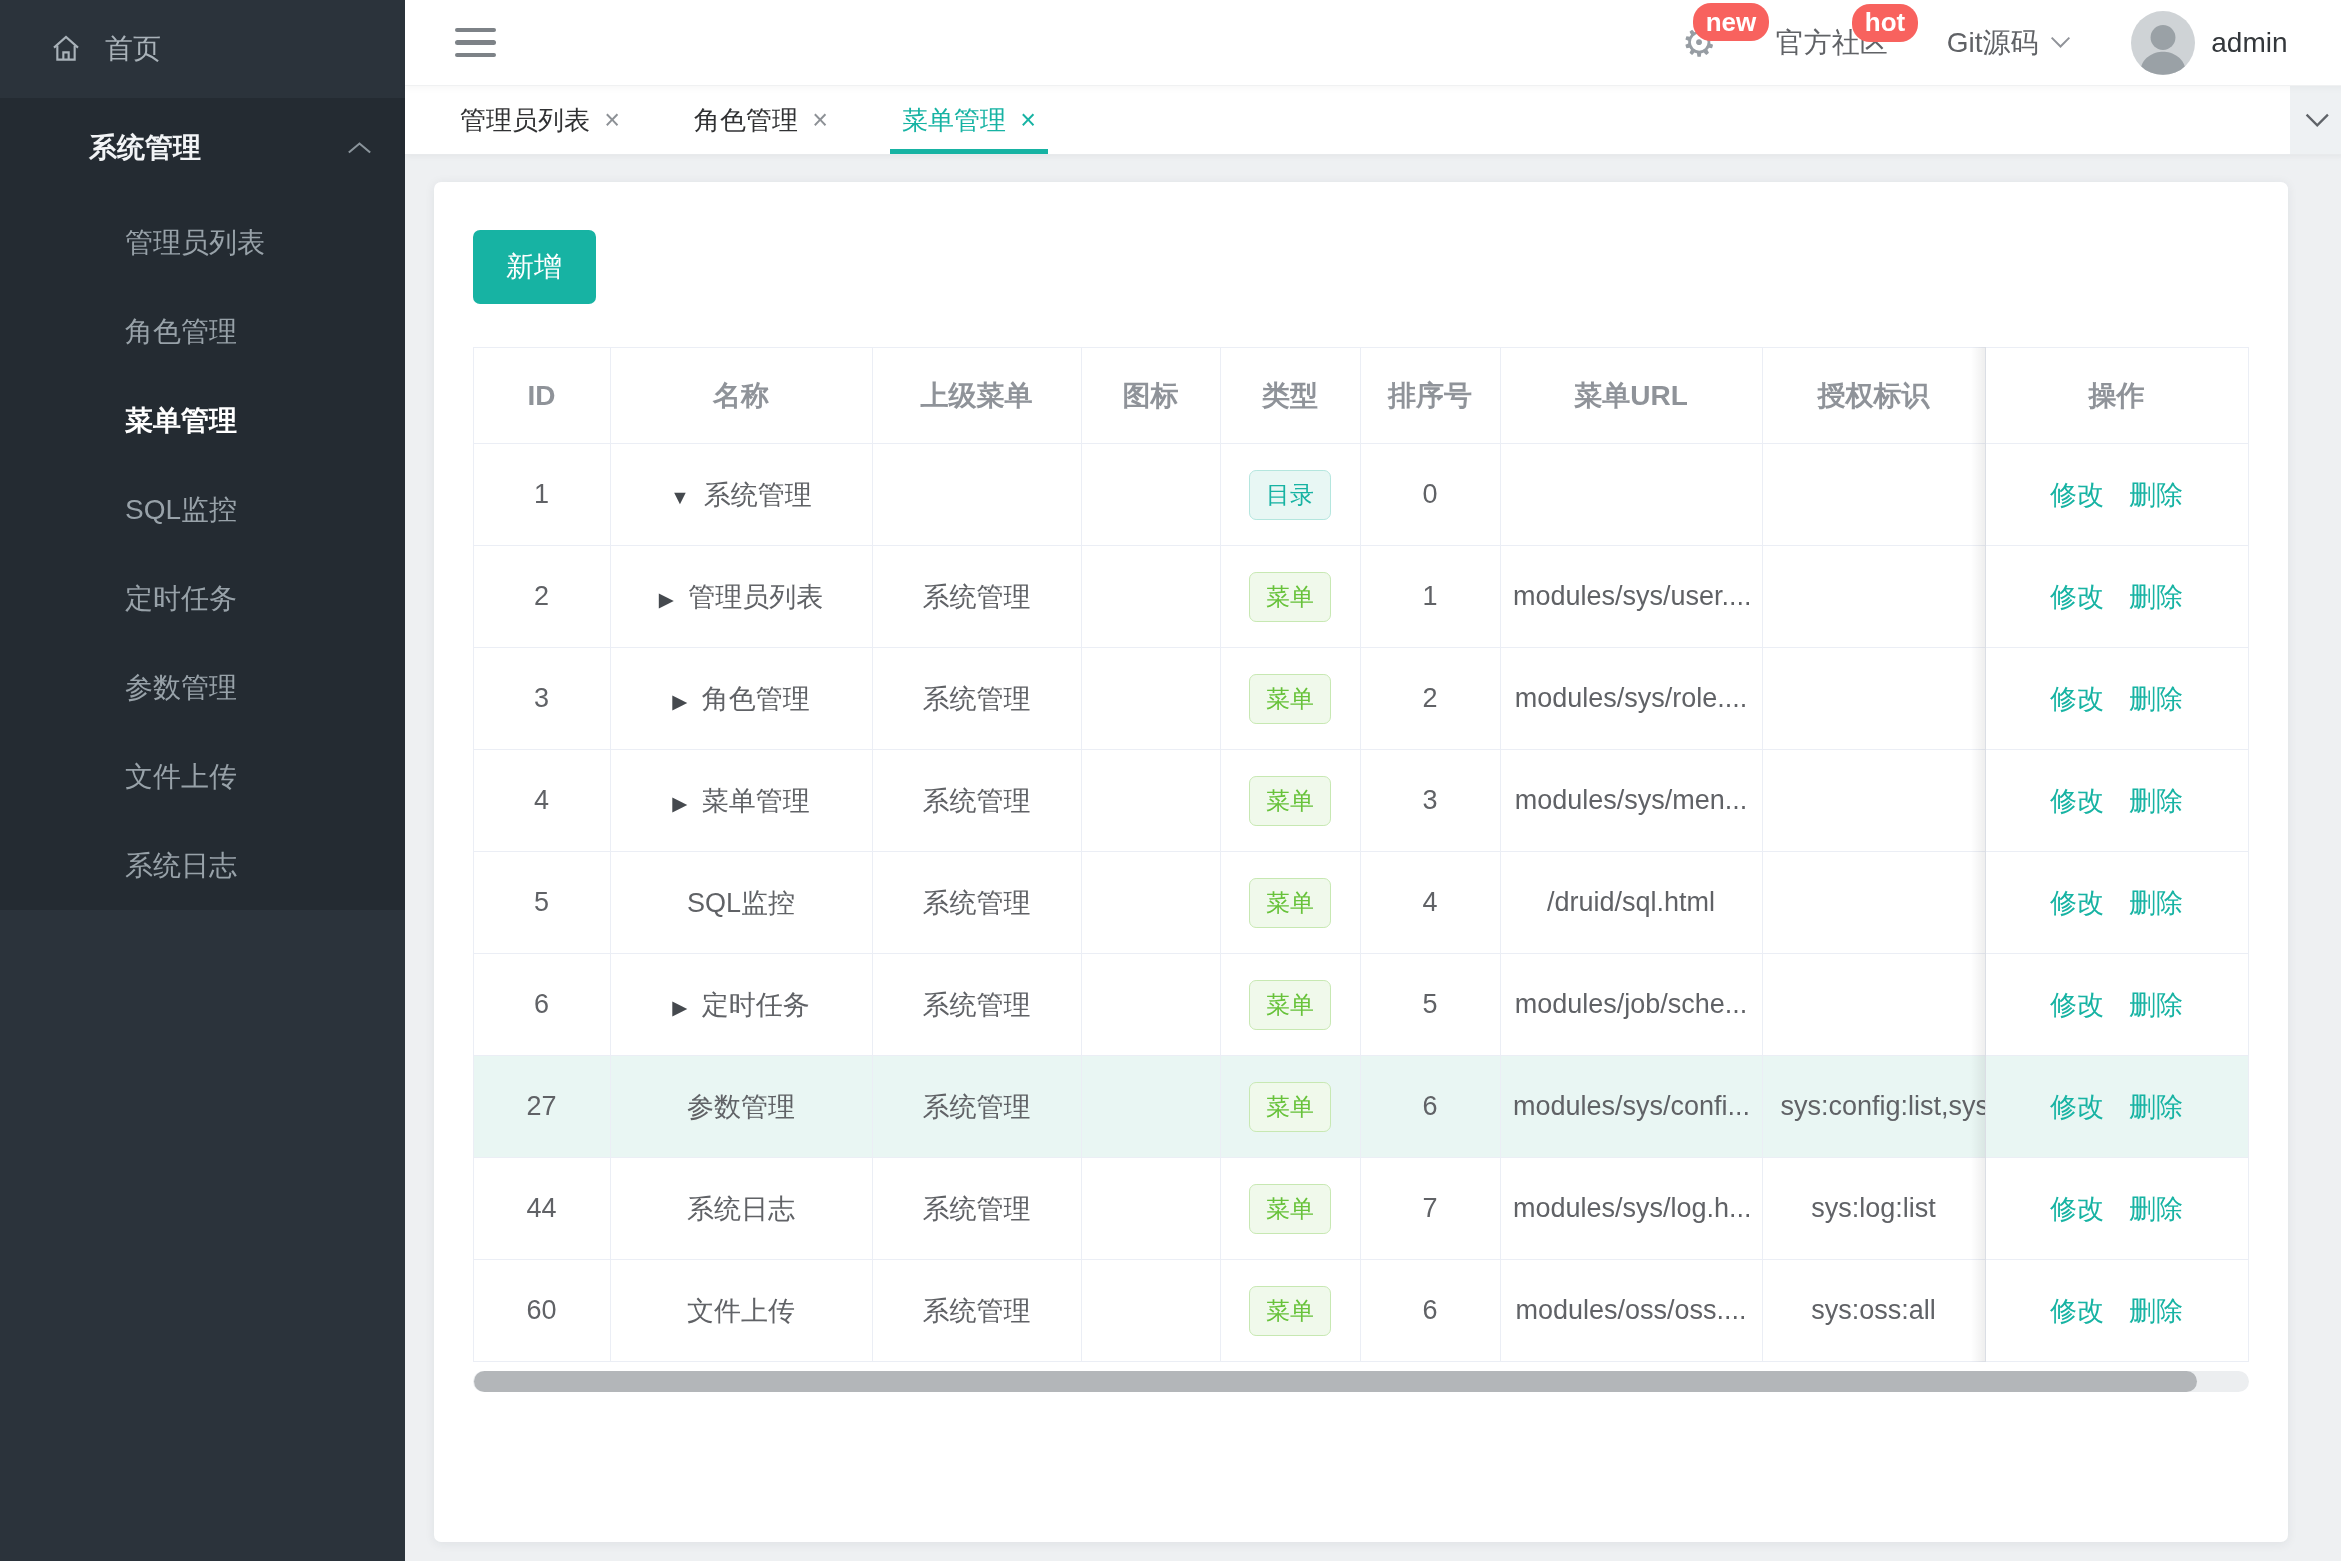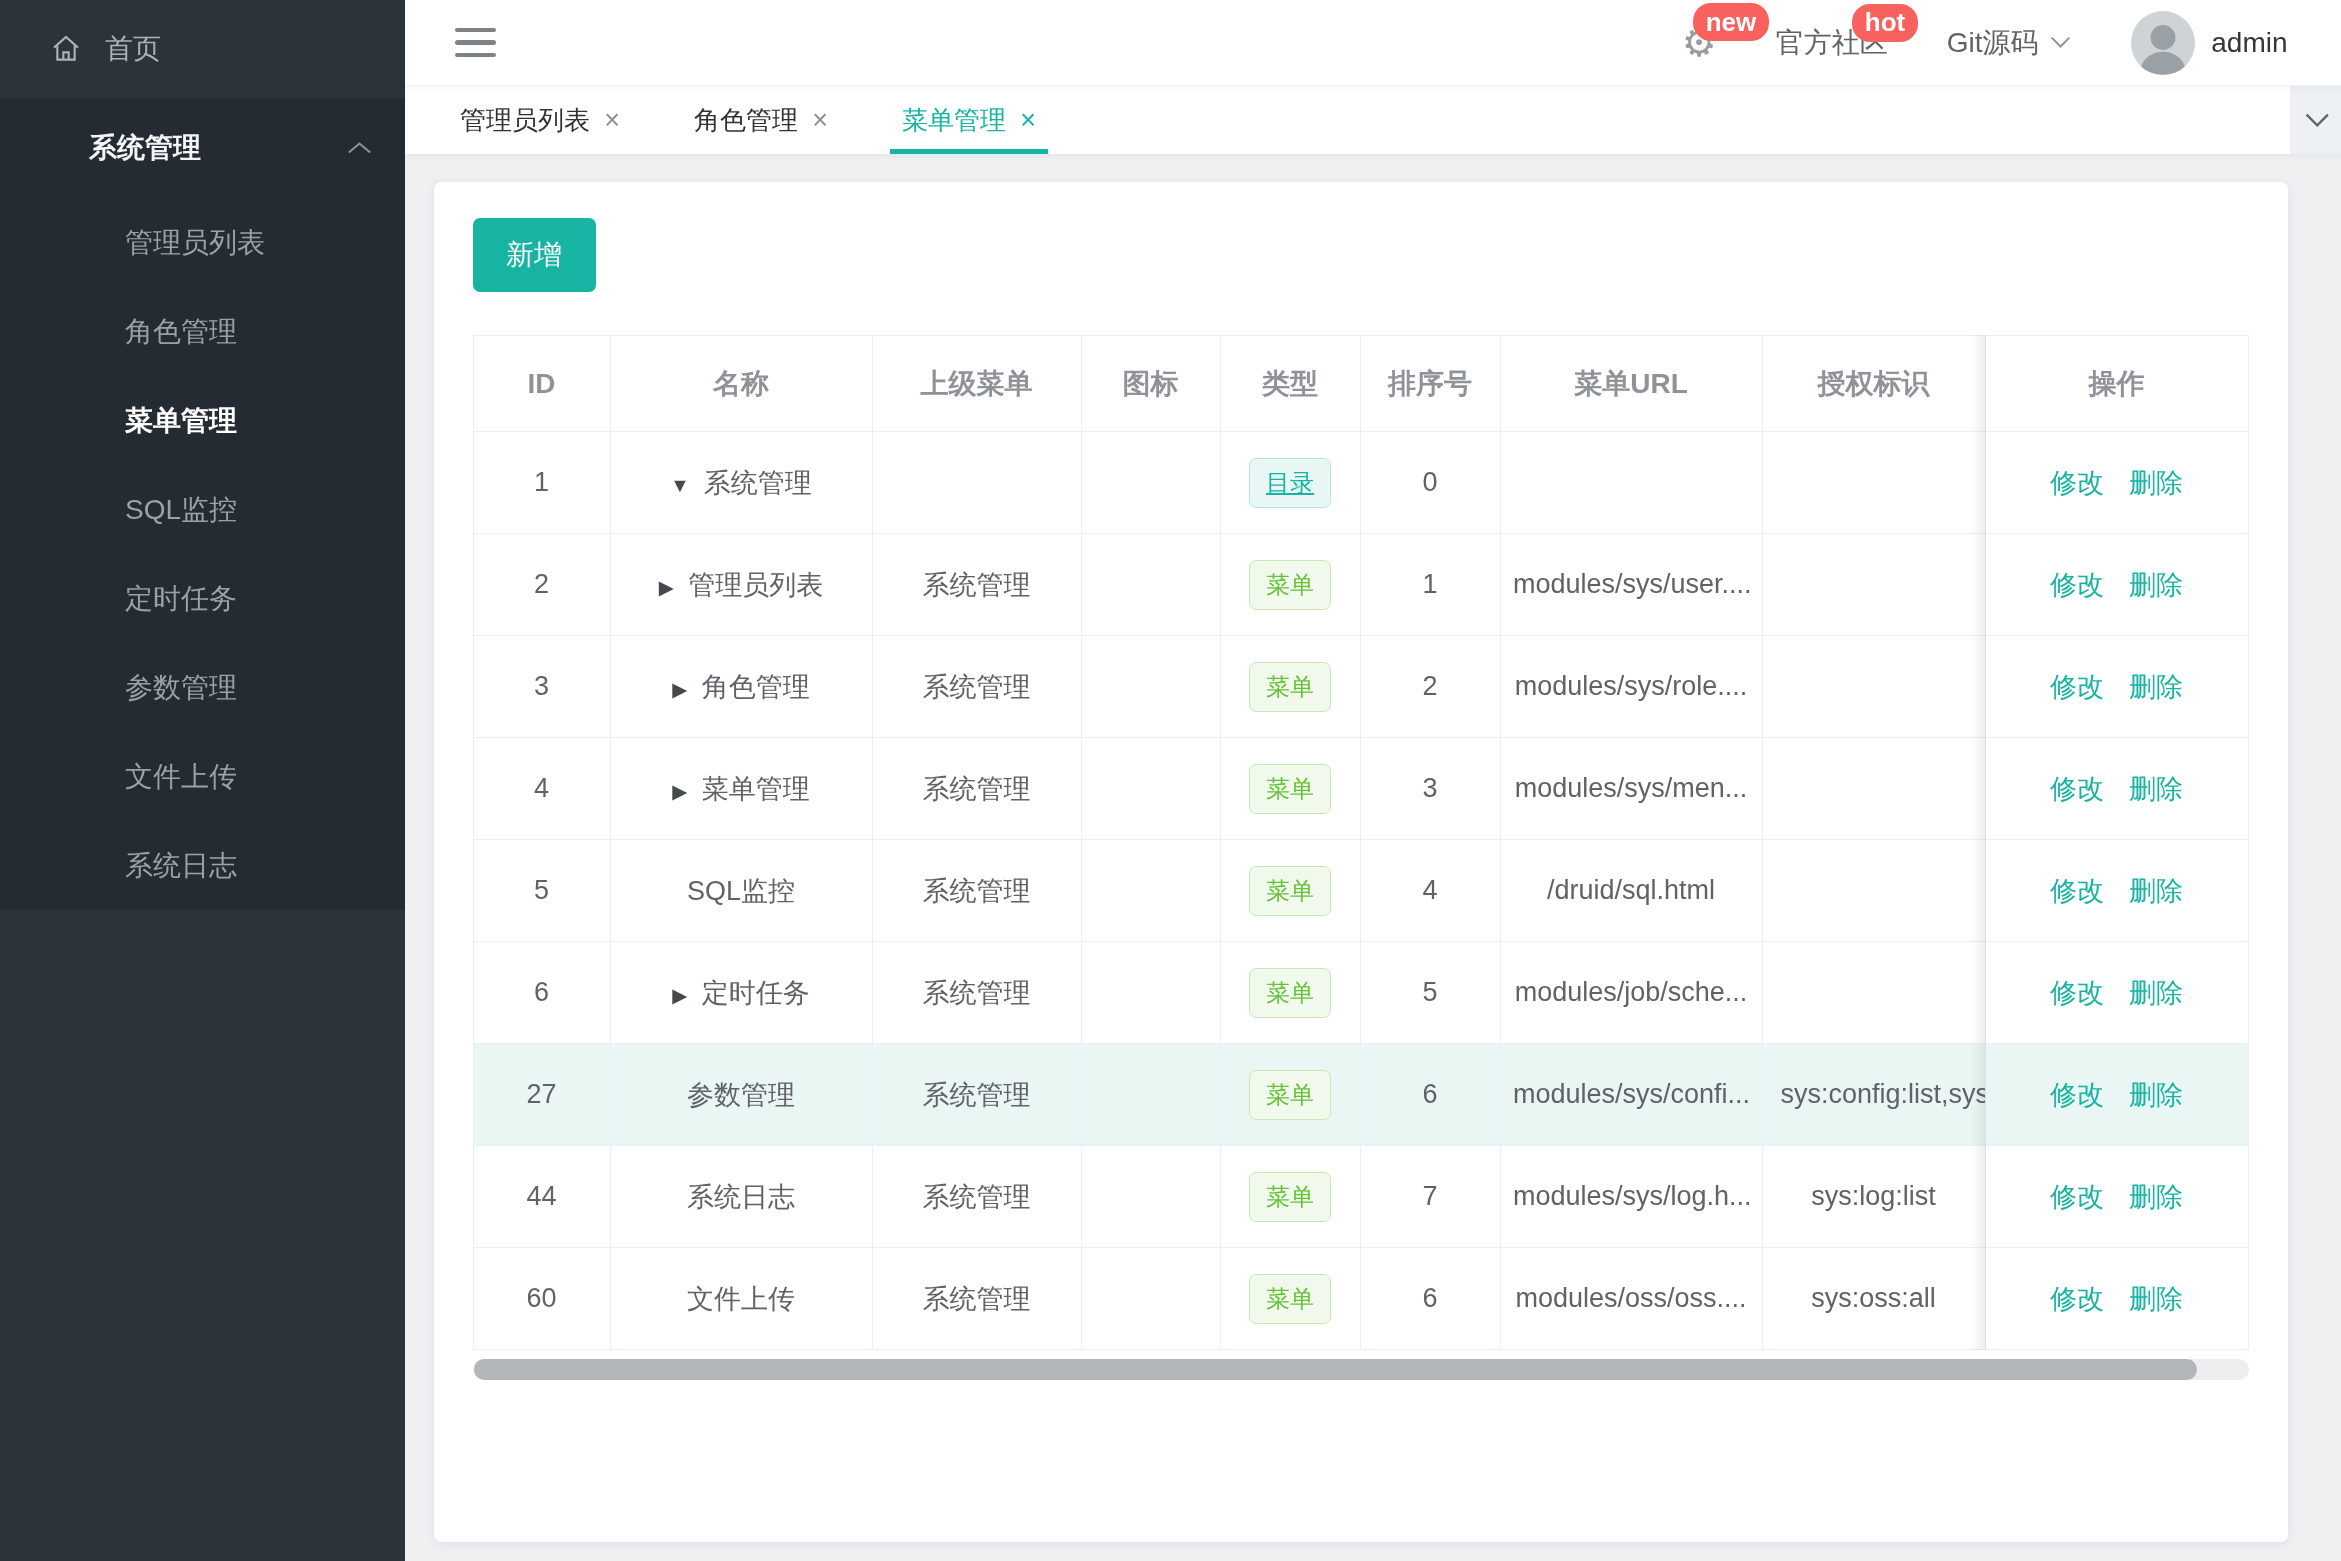--- a/index.html
+++ b/index.html
@@ -49,41 +49,41 @@
     cursor:pointer; position:relative; }
   .tab .x { font-size:27px; color:#8d9196; }
   .tab.active { color:#17b3a3; }
   .tab.active .x { color:#17b3a3; }
   .tab.active::after { content:""; position:absolute; left:25px; right:25px; bottom:0; height:5.3px; background:#17b3a3; }
   .tab-list-btn { position:absolute; right:0; top:0; bottom:0; width:62px; background:#eef1f3;
     border-left:7.1px solid #fff; display:flex; align-items:center; justify-content:center; cursor:pointer; }
 
   
   .content { flex:1; background:#eef0f2; padding:27px 57px 19.6px 28.5px; overflow:hidden; }
-  .card { background:#fff; border-radius:7.1px; height:1360px; padding:36px 39px;
+  .card { background:#fff; border-radius:7.1px; height:1360px; padding:48px 39px;
     box-shadow:0 1.8px 10.7px rgba(31,45,61,0.07); }
   .btn-add { display:inline-block; background:#17b3a3; color:#fff; border:none; border-radius:7.1px;
     width:123px; height:74px; font-size:28px; font-family:inherit; cursor:pointer; margin-bottom:43px; }
 
   
   .table-wrap { position:relative; }
   table { width:100%; border-collapse:collapse; table-layout:fixed; }
   th,td { border:0.9px solid #ebeef5; padding:0; }
   th { height:96px; background:#fff; }
   td { height:102px; background:transparent; }
   .hcell { font-size:28px; font-weight:bold; color:#8f9399; text-align:center; }
   .cell { font-size:27px; color:#606266; text-align:center; overflow:hidden; white-space:nowrap; padding:0 12.5px; }
   .cell.clipped { text-align:left; padding-left:18px; }
   .trow td { background:#fff; }
   .trow.highlight td { background:#e9f6f3; }
   .arrow { font-size:19.6px; color:#45494e; margin-right:14.2px; }
   .arrow:empty { display:none; }
   .tag { display:inline-block; padding:0 16px; height:50px; line-height:48px; border-radius:7.1px;
     font-size:24px; border:0.9px solid transparent; }
-  .tag-dir { color:#17b3a3; background:#e8f7f4; border-color:#b4e6de;text-decoration:underline; }
+  .tag-dir { color:#17b3a3; background:#e8f7f4; border-color:#b4e6de; }
   .tag-menu { color:#67c23a; background:#f0f9eb; border-color:#c7e8b2; }
   .tlink { color:#17b3a3; margin:0 12.5px; cursor:pointer; text-decoration:none; font-size:27px; }
   .fixed-shadow { position:absolute; top:0; bottom:0; right:263px; width:14.2px; pointer-events:none;
     background:linear-gradient(to left, rgba(0,0,0,0.07), rgba(0,0,0,0)); }
 
   
   .hscroll { margin-top:9px; height:21.4px; border-radius:10.7px; background:#eceef0; position:relative; }
   .hthumb { position:absolute; left:1.8px; top:0; height:21.4px; width:97%; border-radius:10.7px; background:#b3b6b9; cursor:pointer; }
 
   svg { display:block; }

